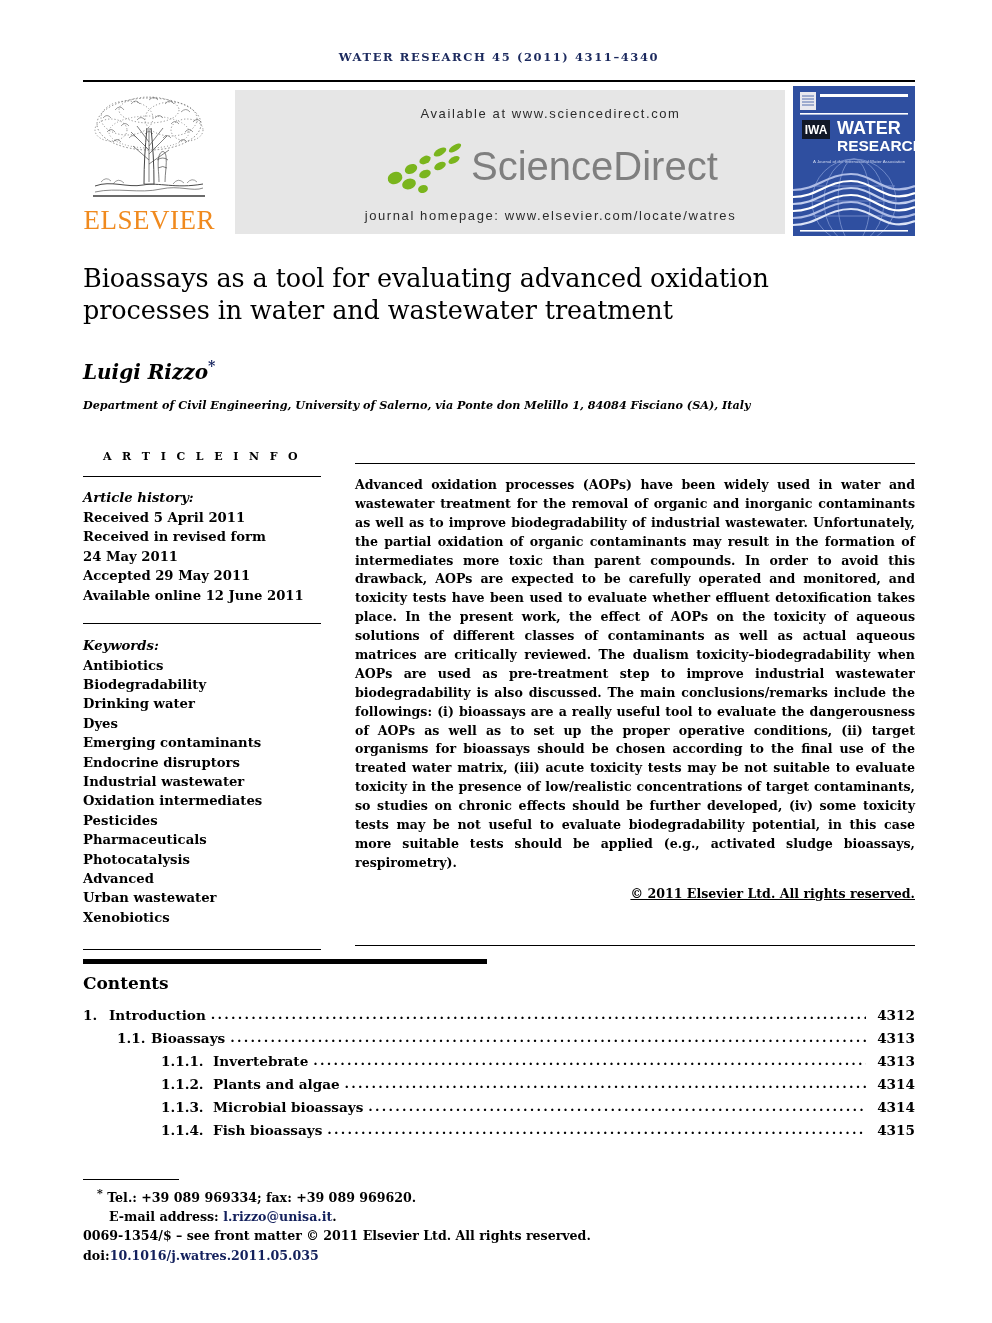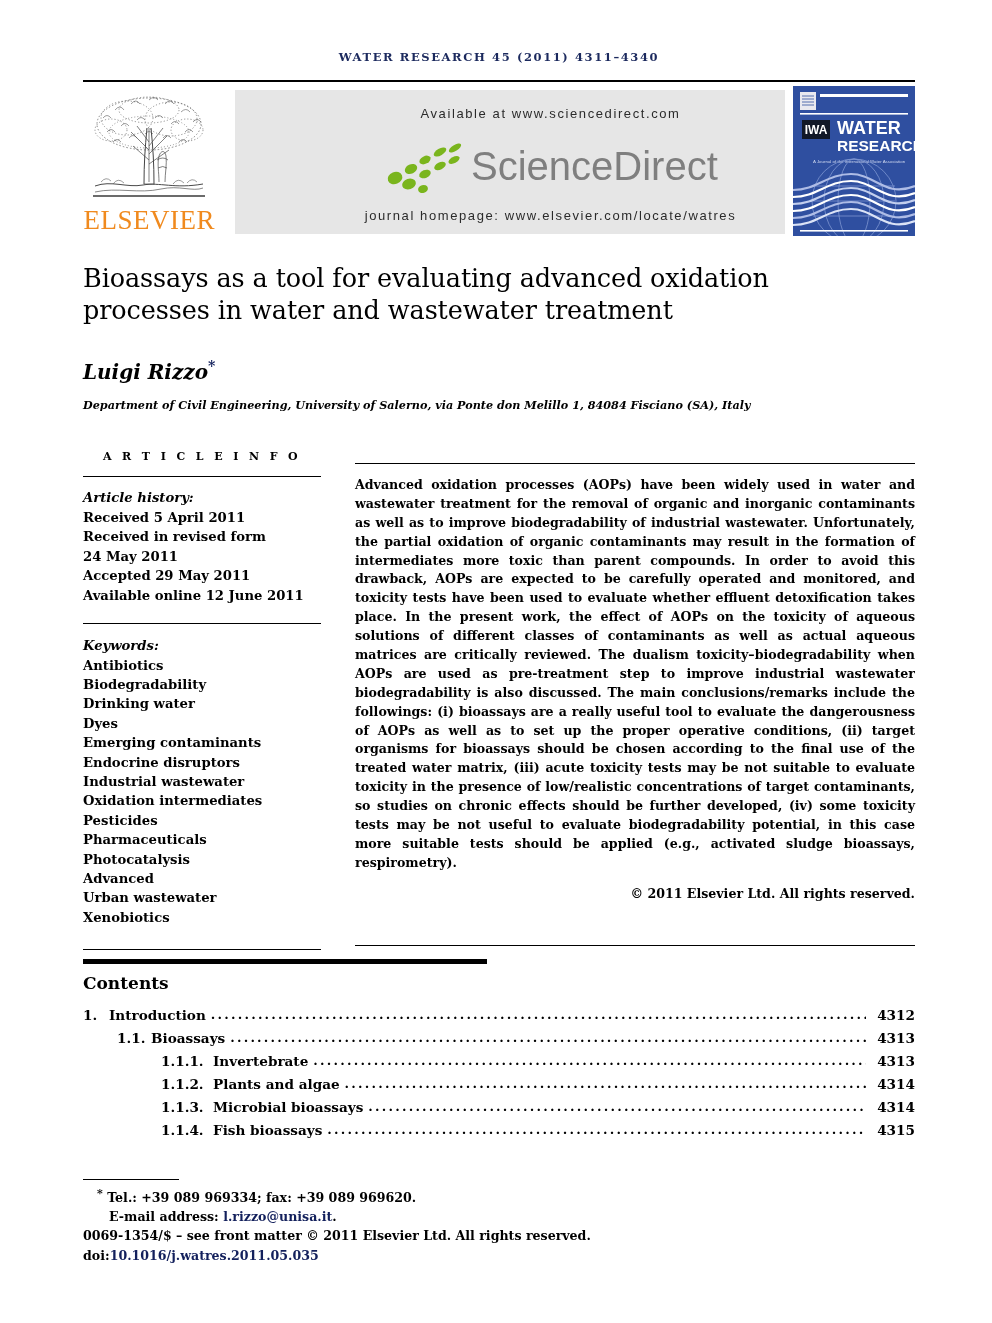--- a/index.html
+++ b/index.html
@@ -215,20 +215,21 @@
     font-size: 12.6px;
     line-height: 1.50;
     text-align: justify;
   }
   .abs-copy {
     margin-top: 13px;
     font-family: "DejaVu Serif", serif;
     font-weight: bold;
     font-size: 12.6px;
     text-align: right;
+    text-decoration: underline;
   }
   .abs-end-rule {
     height: 1px;
     background: #000;
     margin-top: 44px;
   }
 
   
   .contents-rule {
     position: absolute;

